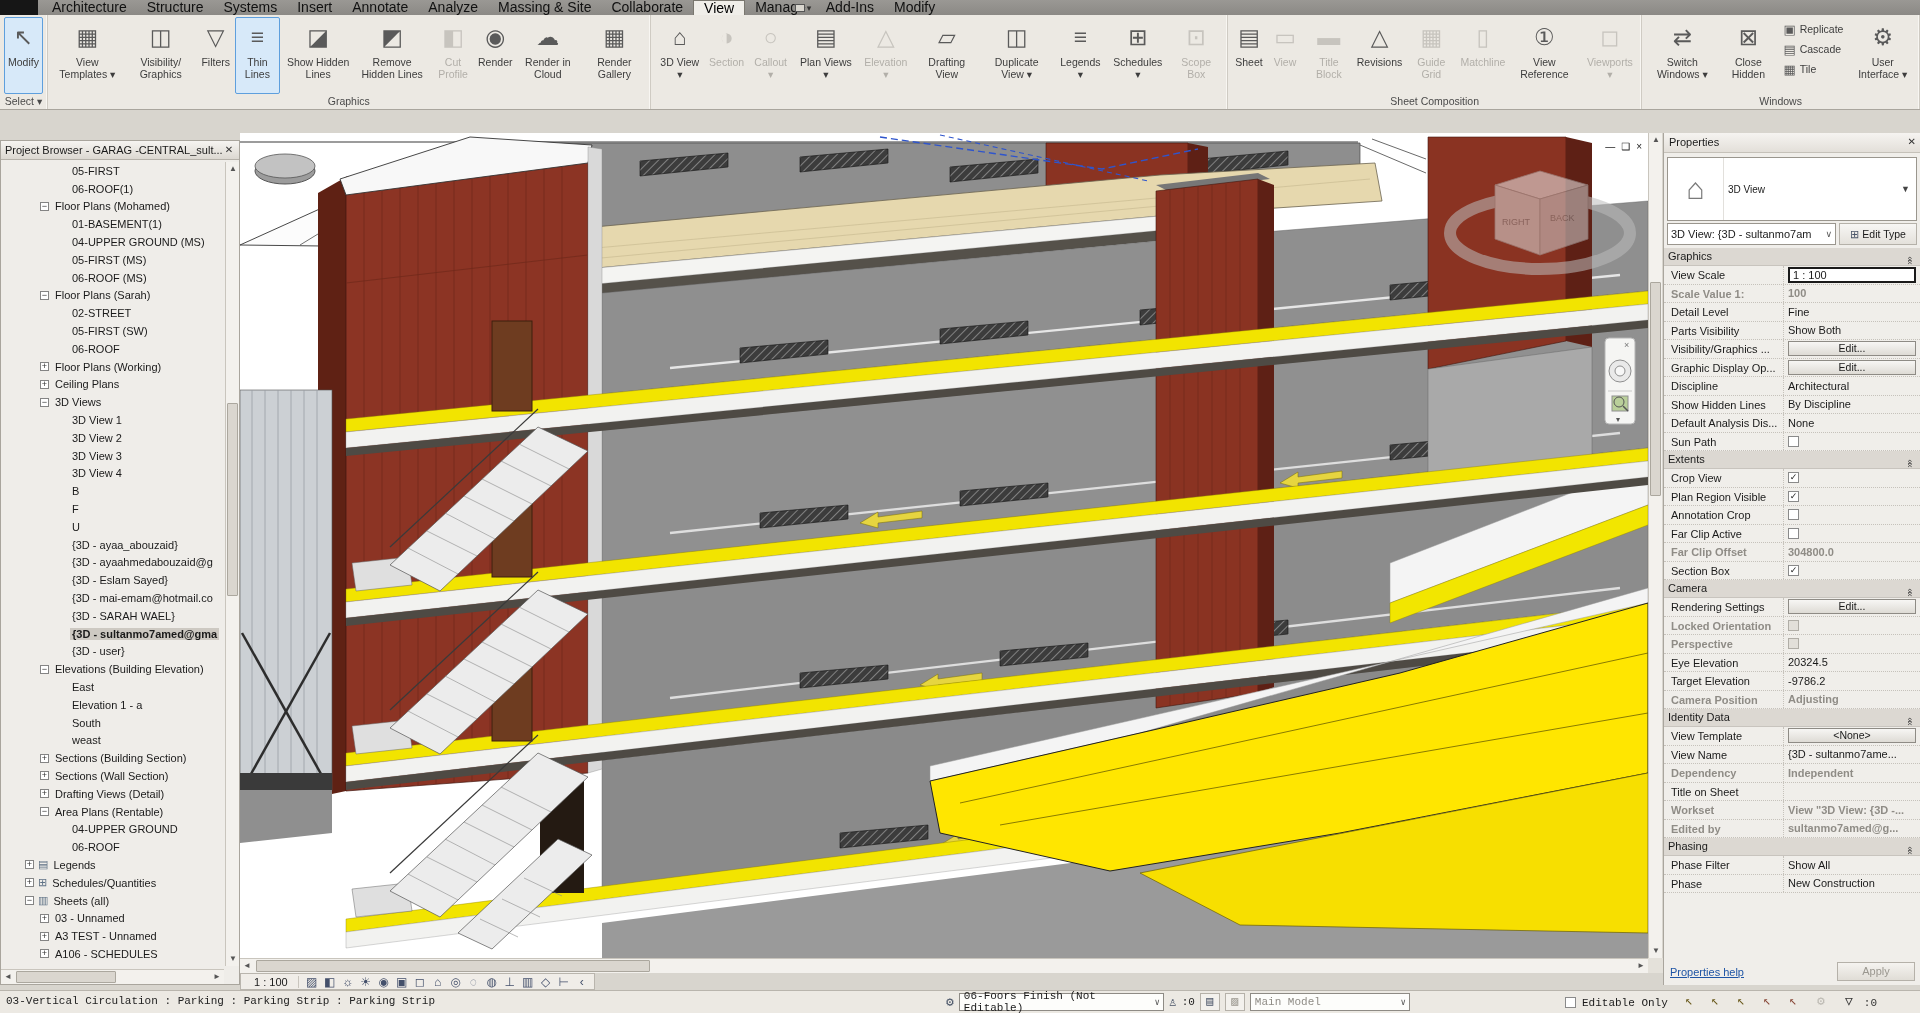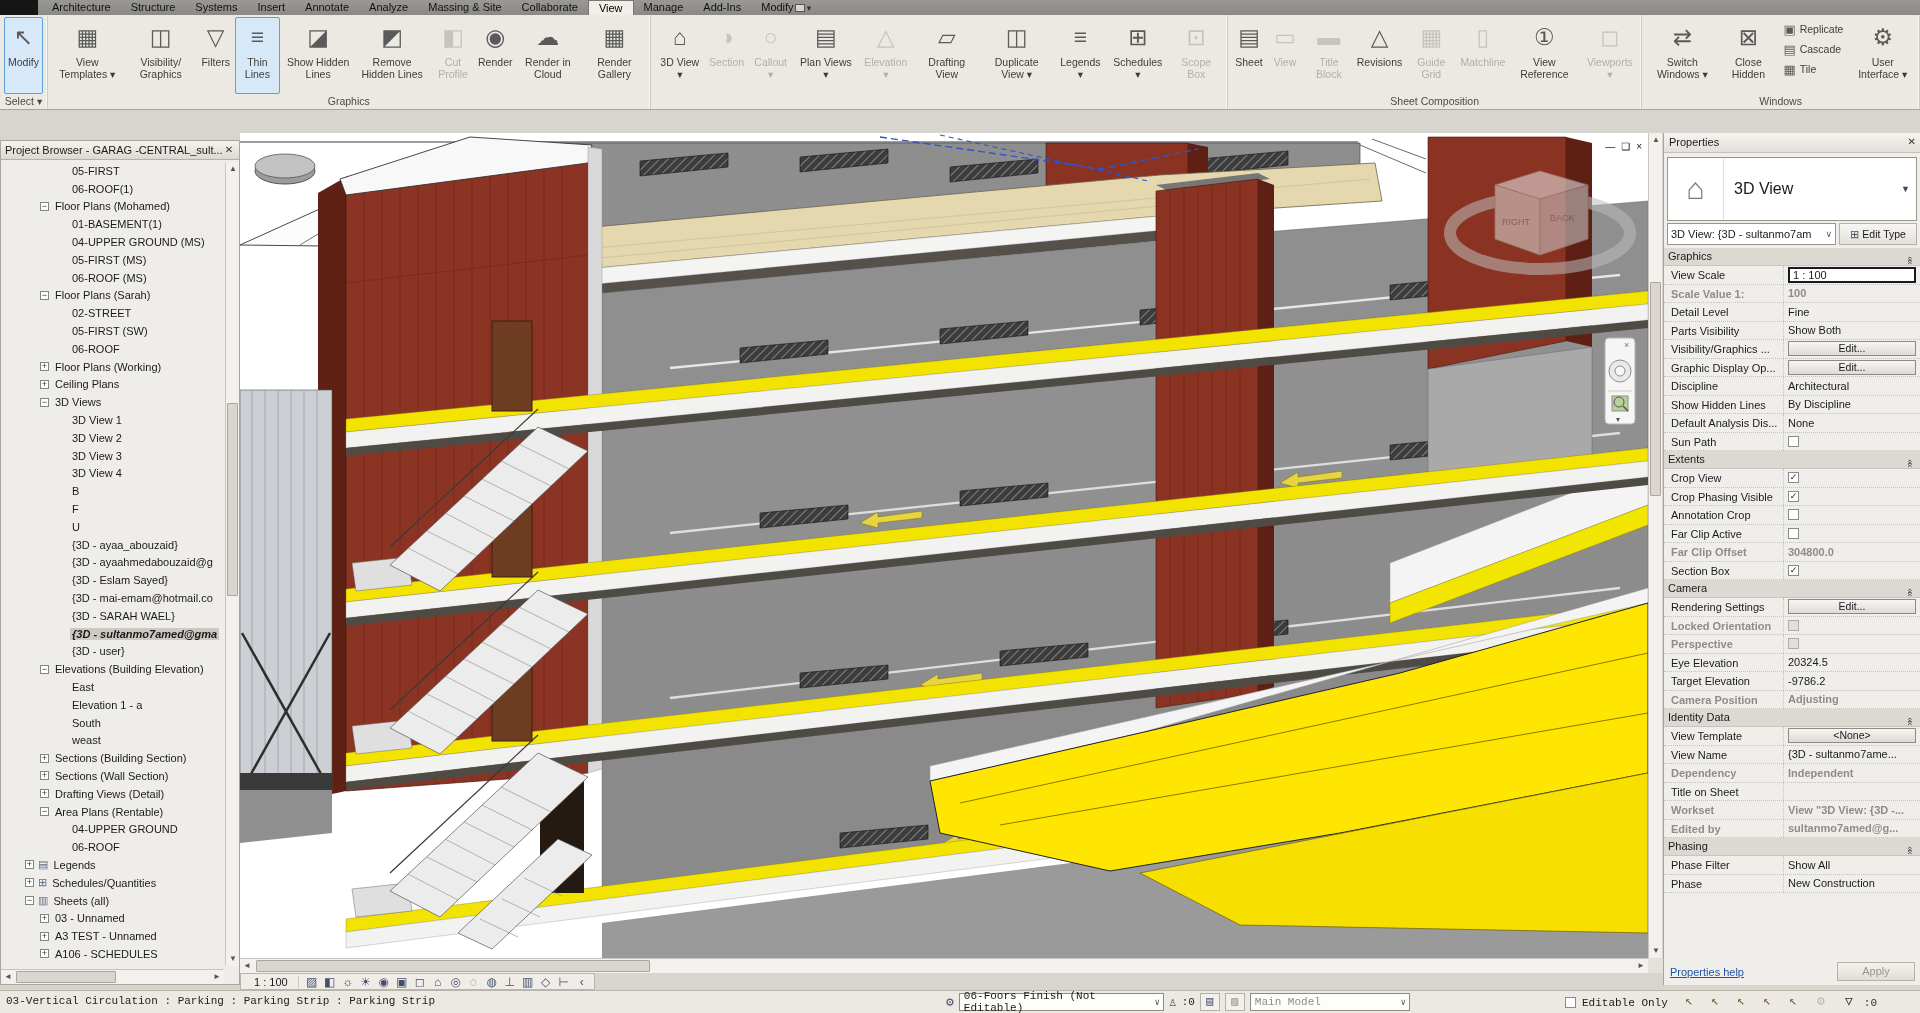--- a/index.html
+++ b/index.html
@@ -3,21 +3,21 @@
 <meta charset="utf-8">
 <style>
   * { margin:0; padding:0; box-sizing:border-box; }
   html,body { width:1920px; height:1013px; overflow:hidden; background:#D8D5CE;
     font-family:"Liberation Sans", sans-serif; color:#1a1a1a; -webkit-font-smoothing:antialiased; }
 
   
   #tabbar { position:absolute; left:0; top:0; width:1920px; height:15px; background:linear-gradient(#9A9894,#8B8985); }
   #appcorner { position:absolute; left:0; top:0; width:38px; height:15px; background:#161616; }
   #tabs { position:absolute; left:42px; top:0; height:15px; display:flex; }
-  .tab { padding:0 10px; font-size:11px; line-height:15px; color:#111; cursor:default; }
+  .tab { padding:0 10px; font-size:14px; line-height:15px; color:#111; cursor:default; }
   .tab.on { background:#F0EEE9; border:1px solid #7a776f; border-bottom:none; color:#000; }
   #ribtoggle { position:absolute; left:788px; top:1px; width:30px; height:13px; font-size:9px; color:#333;
     display:flex; align-items:center; justify-content:center; gap:2px; }
   #ribtoggle .box { width:10px; height:8px; border:1px solid #555; background:#d9d6cf; }
 
   
   #ribbon { position:absolute; left:0; top:15px; width:1920px; height:95px; background:#ECE9E3; border-bottom:1px solid #A9A59D; }
   #panels { display:flex; height:100%; }
   .panel { display:flex; flex-direction:column; border-right:1px solid #CFCBC3; box-shadow:inset -1px 0 0 #F8F6F2; }
   .prow { flex:1; display:flex; align-items:stretch; padding:2px 3px 0 3px; }
@@ -37,21 +37,21 @@
   #btitle { height:19px; background:linear-gradient(#F6F4F1,#DCD8D1); border-bottom:1px solid #B5B1A9;
     font-size:11px; line-height:18px; padding-left:4px; white-space:nowrap; overflow:hidden; position:relative; }
   #bclose { position:absolute; right:3px; top:2px; width:14px; height:14px; font-size:10px; line-height:13px;
     text-align:center; color:#333; }
   #tree { position:absolute; left:2px; top:21px; right:15px; bottom:18px; overflow:hidden; font-size:11px;margin-left:18px; }
   .trow { height:17.8px; display:flex; align-items:center; white-space:nowrap; }
   .tbox { flex:none; width:9px; height:9px; border:1px solid #848484; background:#fff; font-size:9px; line-height:7px;
     text-align:center; color:#333; margin-right:4px; }
   .ticon { font-size:11px; color:#5f7286; margin-right:3px; }
   .tlab { padding:0 2px; }
-  .trow.sel .tlab { background:#CDC9C2; font-weight:bold;font-style:italic; }
+  .trow.sel .tlab { background:#CDC9C2; font-weight:bold; }
   .vscroll { position:absolute; width:14px; background:#F3F1ED; border-left:1px solid #C9C5BD; }
   .hscroll { position:absolute; height:15px; background:#F3F1ED; border-top:1px solid #C9C5BD; }
   .sarrow { position:absolute; font-size:8px; color:#555; width:14px; height:14px; text-align:center; line-height:14px; }
   .sthumb { position:absolute; background:#DAD6CF; border:1px solid #ABA79E; border-radius:1px; }
   #bvs { right:0; top:21px; bottom:18px; }
   #bhs { left:0; right:15px; bottom:0; }
 
   
   #viewport { position:absolute; left:240px; top:133px; width:1408px; height:825px; background:#fff; overflow:hidden; }
   #winbtns { position:absolute; left:1588px; top:139px; width:60px; height:14px; display:flex; gap:6px;
@@ -83,21 +83,21 @@
   #sfilter { font-size:11px; color:#333; }
 
   
   #props { position:absolute; left:1663px; top:133px; width:257px; height:852px; background:#F0EEEA; border-left:1px solid #A9A59D; }
   #ptitle { height:20px; font-size:11px; line-height:19px; padding-left:5px; background:linear-gradient(#F6F4F1,#E3DFD9);
     border-bottom:1px solid #C5C1B9; position:relative; }
   #pclose { position:absolute; right:4px; top:3px; font-size:10px; color:#333; }
   #typebox { margin:4px 3px 2px 3px; height:64px; background:#fff; border:1px solid #9A968E; display:flex; align-items:center; position:relative; }
   #typeicon { width:56px; height:100%; display:flex; align-items:center; justify-content:center; font-size:30px; color:#7a7a7a;
     border-right:1px solid #E2E0DC; }
-  #typelabel { font-size:16px; margin-left:10px; }
+  #typelabel { font-size:10px; margin-left:4px; }
   #typearrow { position:absolute; right:6px; font-size:9px; color:#444; }
   #comborow { margin:2px 3px; height:22px; display:flex; gap:3px; }
   #instcombo { flex:1; background:#fff; border:1px solid #9A968E; font-size:11px; display:flex; align-items:center;
     padding:0 3px; white-space:nowrap; overflow:hidden; position:relative; }
   #instcombo .cv { position:absolute; right:3px; font-size:9px; color:#555; background:#fff; }
   #edittype { width:78px; border:1px solid #B5B1A9; background:linear-gradient(#F7F6F4,#E4E1DB); font-size:10.5px;
     display:flex; align-items:center; justify-content:center; gap:3px; }
   #edittype .eic { font-size:11px; color:#4a5568; }
   #prows { position:absolute; left:0; right:0; top:115px; bottom:30px; overflow:hidden; }
   .psec { height:18px; background:#DCD8D2; border-bottom:1px solid #C8C4BE; font-size:11px; line-height:17px;
@@ -889,21 +889,21 @@
         </div>
       </div>
       <div class="psec">Extents<span class="chev">««</span></div>
       <div class="pr">
         <div class="pl">Crop View</div>
         <div class="pv">
           <span class="cb">✓</span>
         </div>
       </div>
       <div class="pr">
-        <div class="pl">Crop Phasing Visible</div>
+        <div class="pl">Plan Region Visible</div>
         <div class="pv">
           <span class="cb">✓</span>
         </div>
       </div>
       <div class="pr">
         <div class="pl">Annotation Crop</div>
         <div class="pv">
           <span class="cb"></span>
         </div>
       </div>

